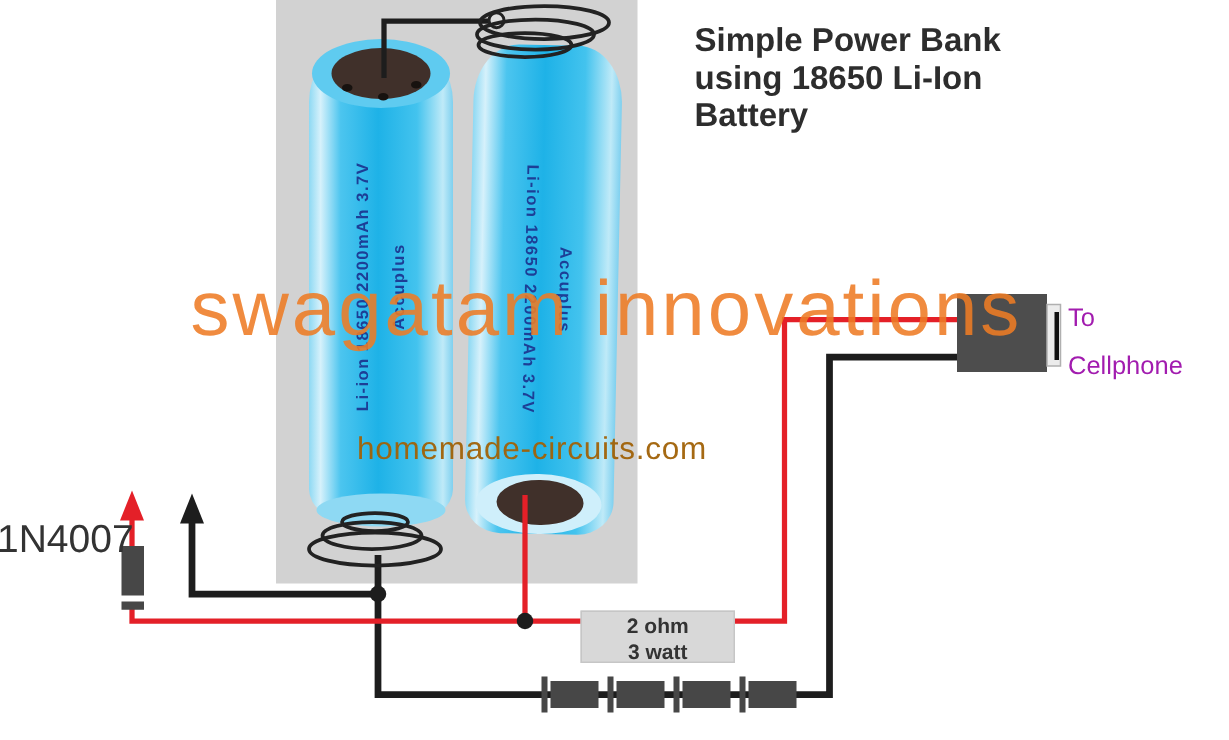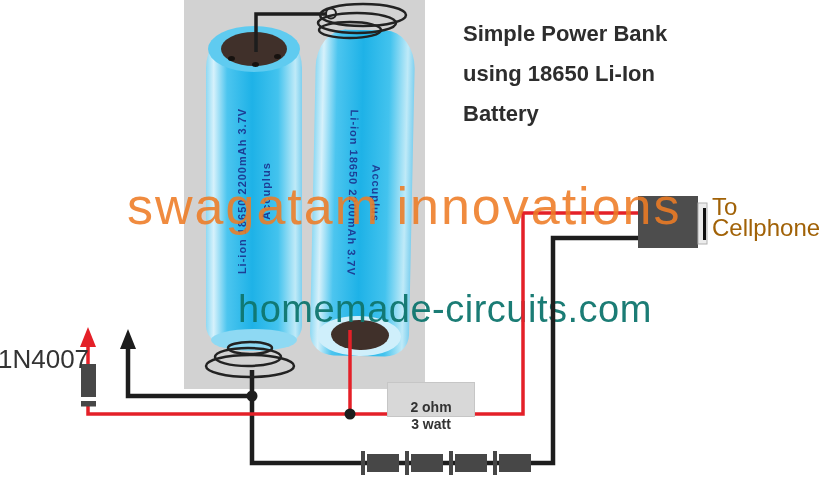--- a/index.html
+++ b/index.html
@@ -17,31 +17,31 @@
   .cap-ring { position:absolute; left:2px; top:-8px; width:92px; height:46px; border-radius:50%; background:#5fcbf0; }
   .cap-dark { position:absolute; left:15px; top:-2px; width:66px; height:34px; border-radius:50%; background:#40302a; }
   .vent { position:absolute; width:7px; height:5px; border-radius:50%; background:#17120f; }
   .bottom-rim { position:absolute; left:5px; bottom:-3px; width:86px; height:22px; border-radius:50%; background:#8ed9f3; }
   .bcap-ring { position:absolute; left:7px; bottom:0px; width:84px; height:40px; border-radius:50%; background:#cfeffb; }
   .bcap-dark { position:absolute; left:21px; bottom:6px; width:58px; height:30px; border-radius:50%; background:#40302a; }
   .v-label { position:absolute; top:50%; white-space:nowrap; font-size:11px; font-weight:bold; color:#1d3e96; letter-spacing:1px; }
   .rot-ccw { transform:translate(-50%,-50%) rotate(-90deg); }
   .rot-cw  { transform:translate(-50%,-50%) rotate(90deg); }
 
-  .site-url { position:absolute; left:238px; top:288px; z-index:3; font-size:38px; color:#0f766e; letter-spacing:0.5px; opacity:0.95; }
+  .site-url { position:absolute; left:238px; top:288px; z-index:3; font-size:21px; color:#a16207; letter-spacing:0.5px; opacity:0.95; }
 
   svg.wires { position:absolute; left:0; top:0; z-index:4; }
 
-  .title { position:absolute; left:463px; top:14px; z-index:5; font-size:22px; font-weight:bold; color:#2d2d2d; line-height:40px; white-space:pre-line; }
+  .title { position:absolute; left:463px; top:14px; z-index:5; font-size:22px; font-weight:bold; color:#2d2d2d; line-height:25px; white-space:pre-line; }
   .note { position:absolute; left:32px; top:229px; z-index:5; font-size:15.5px; color:#3a3a3a; line-height:19.5px; white-space:pre-line; }
   .diode-label { position:absolute; left:-2px; top:344px; z-index:5; font-size:26px; color:#333333; }
   .chain-label { position:absolute; left:347px; top:470px; z-index:5; font-size:16.5px; color:#333333; }
-  .resistor-box { position:absolute; left:387px; top:382px; width:88px; height:35px; z-index:5; background:#d8d8d8; border:1px solid #c6c6c6;
-    font-size:14px; font-weight:bold; color:#333333; line-height:16.5px; text-align:center; padding-top:16px; white-space:pre-line; }
-  .output-label { position:absolute; left:712px; top:196px; z-index:5; font-size:24px; color:#a16207; line-height:21px; white-space:pre-line; }
+  .resistor-box { position:absolute; left:387px; top:407px; width:103px; height:35px; z-index:5; background:#d8d8d8; border:1px solid #c6c6c6;
+    font-size:14px; font-weight:bold; color:#333333; line-height:16.5px; text-align:center; padding-top:1px; white-space:pre-line; }
+  .output-label { position:absolute; left:712px; top:196px; z-index:5; font-size:17px; color:#a21caf; line-height:32px; white-space:pre-line; }
   .watermark { position:absolute; left:83px; top:176px; z-index:6; font-size:52px; color:#ee7c25; letter-spacing:2px; opacity:0.88; white-space:nowrap;margin-left:44px; }
 </style>
 </head>
 <body>
 
 <div class="stage">
 
   <div class="panel"></div>
 
   <div class="battery battery-left">

